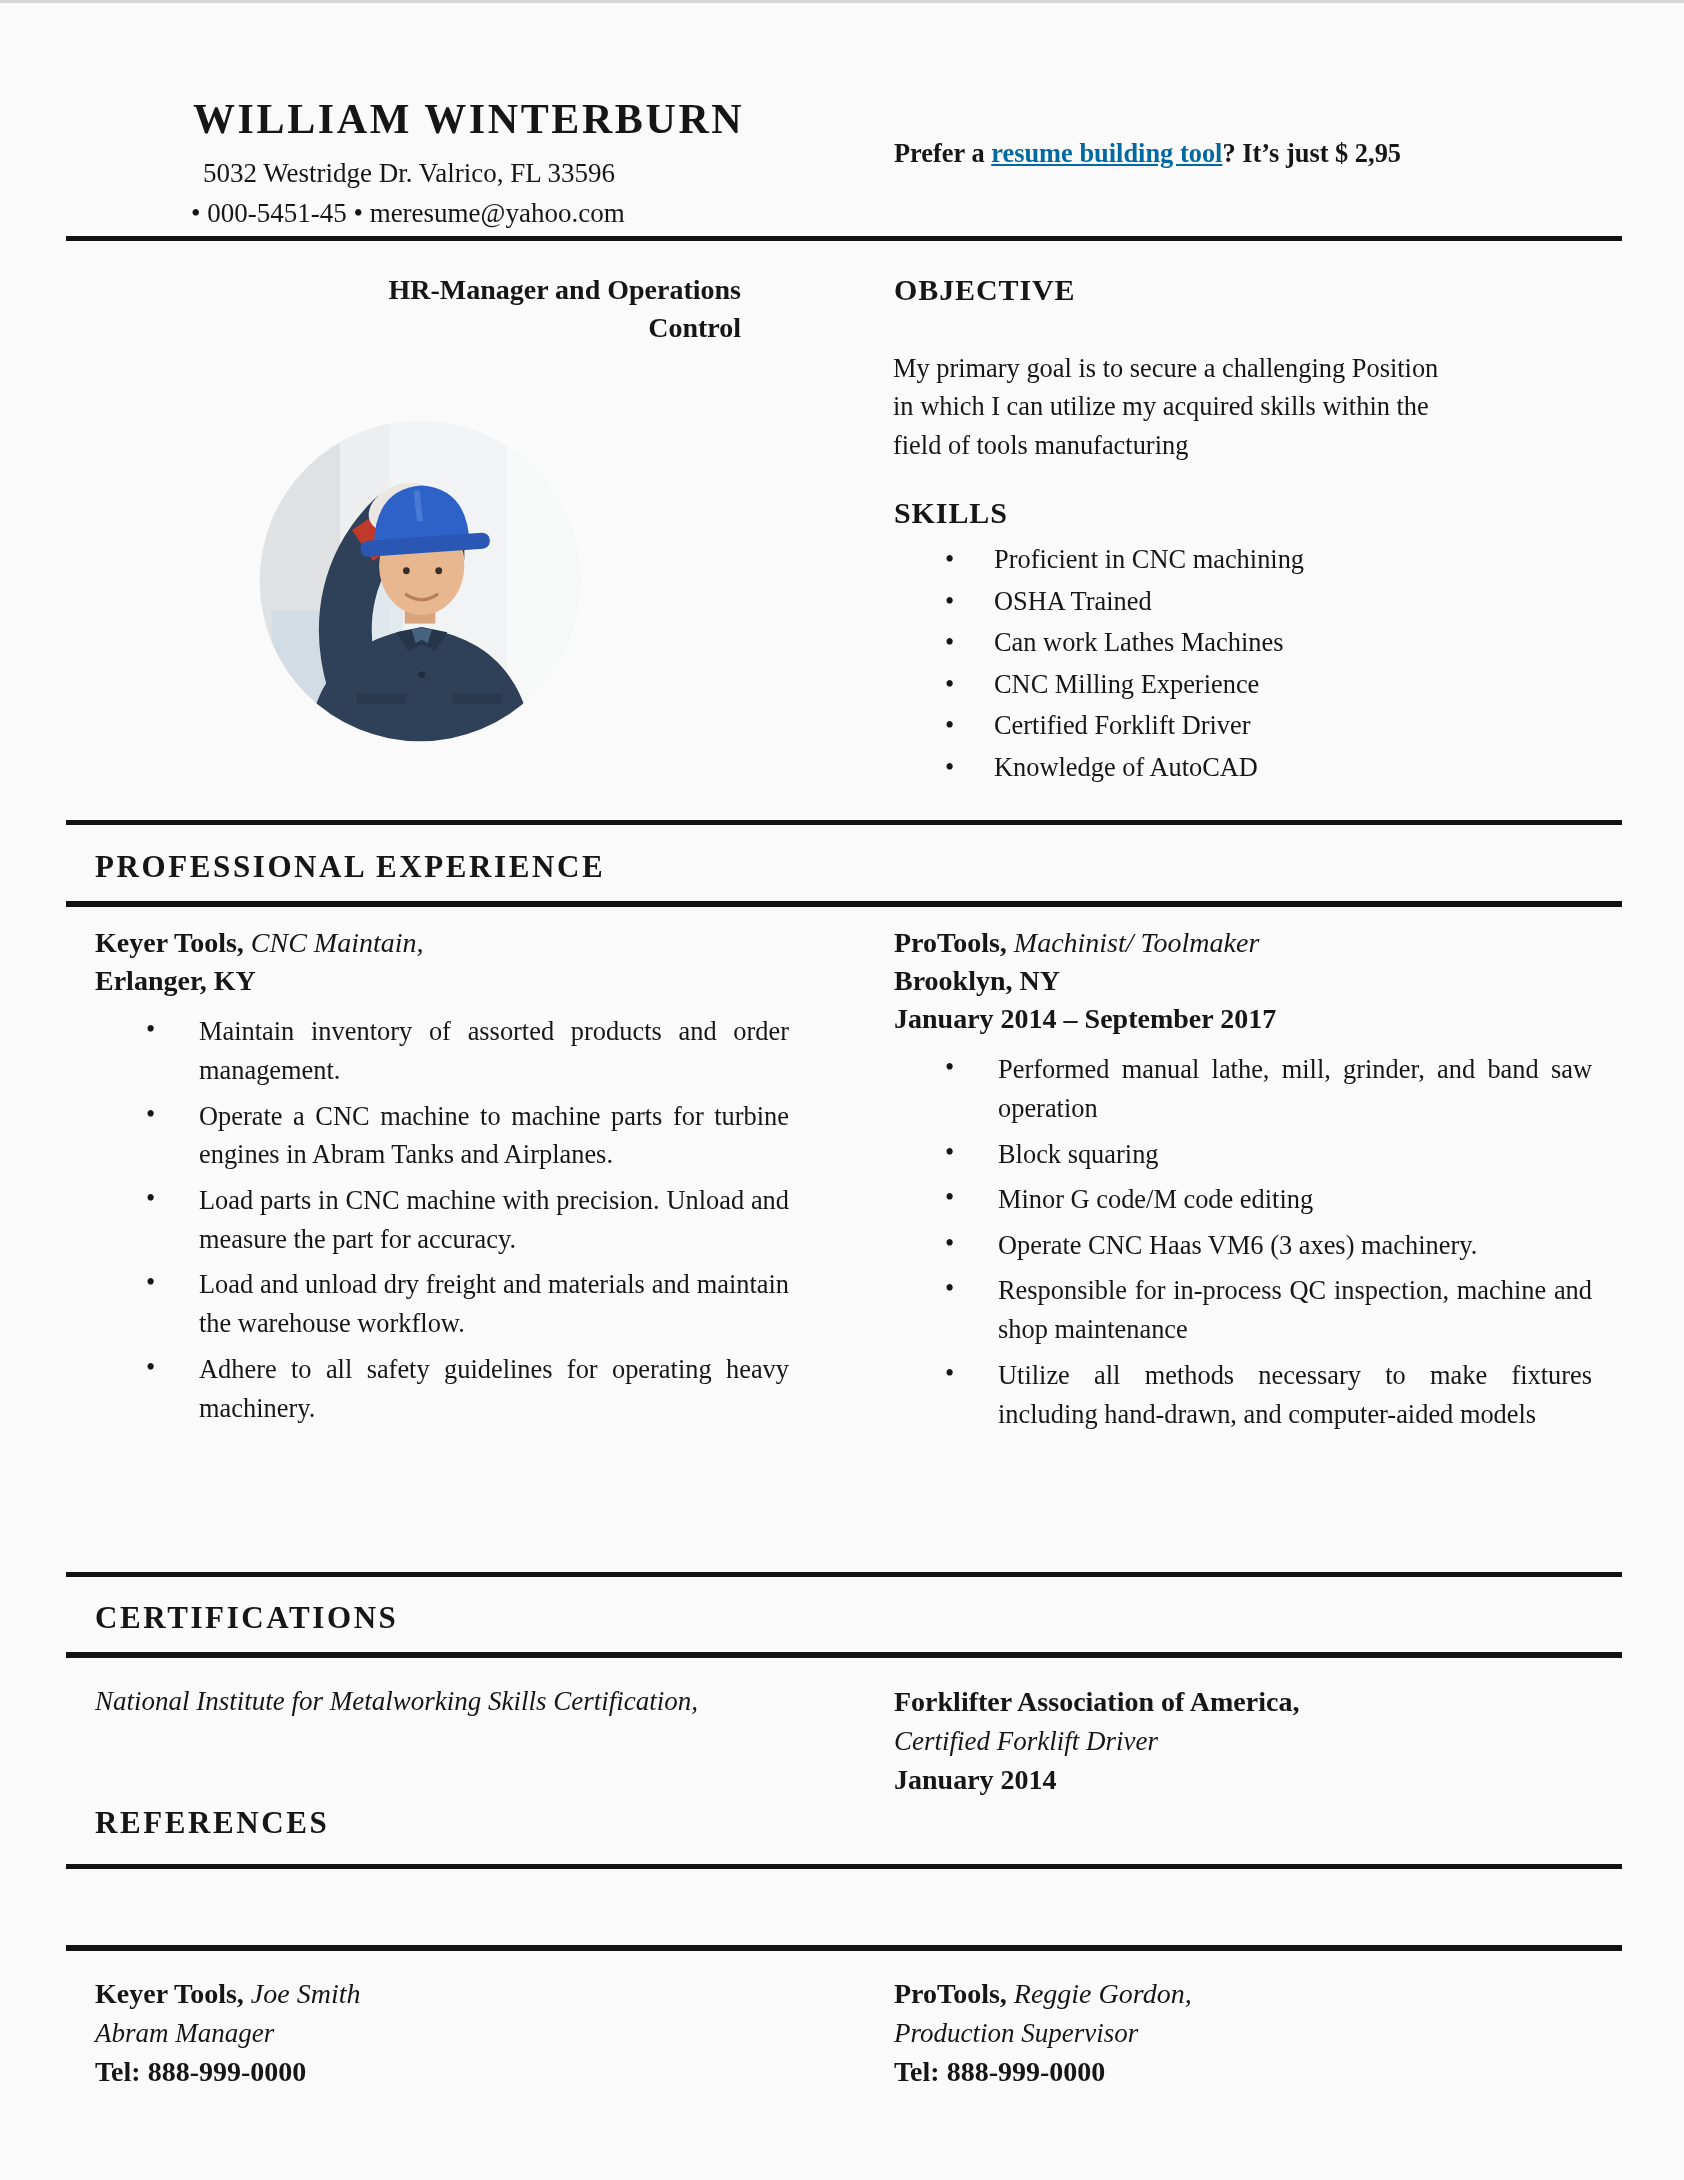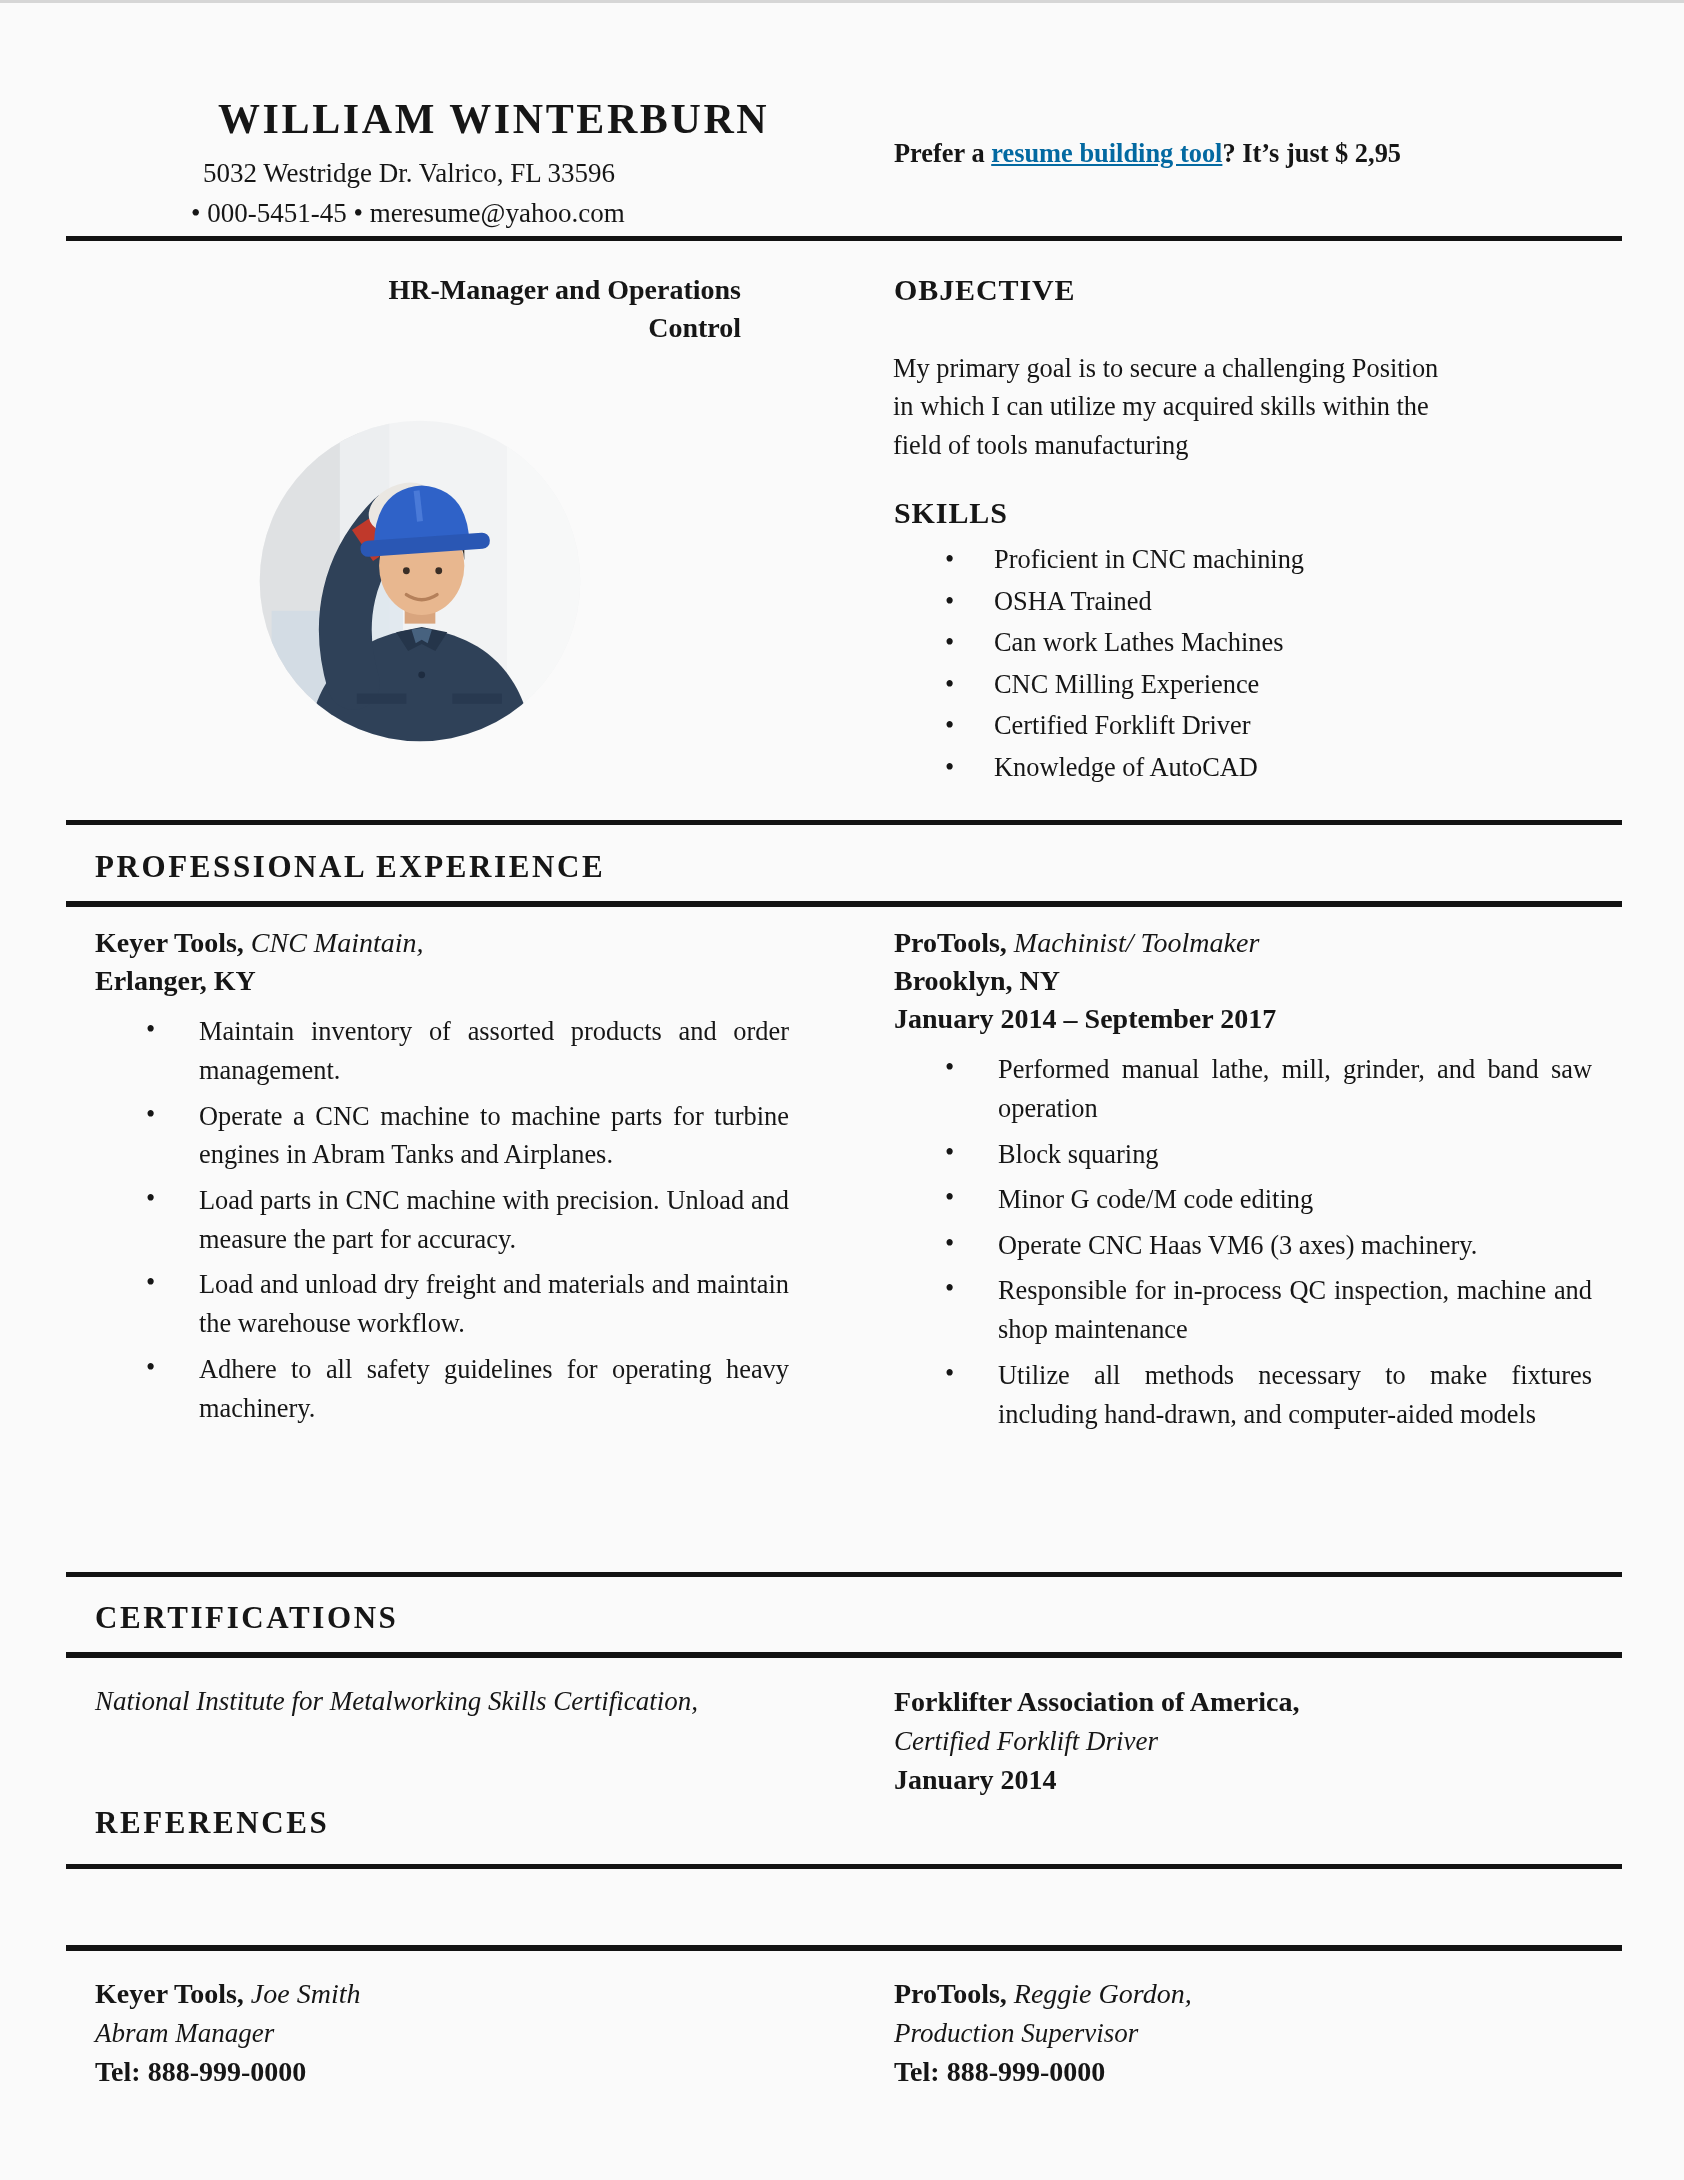--- a/index.html
+++ b/index.html
@@ -2,21 +2,21 @@
 <html style="font-size:13.6px"><head>
 <meta charset="utf-8">
 <style>
   html,body{margin:0;padding:0;background:#fafafa;}
   .page{position:relative;width:1685px;height:2181px;background:#fafafa;overflow:hidden;
         font-family:"Liberation Serif","DejaVu Serif",serif;color:#161616;}
   .abs{position:absolute;}
   .b{font-weight:700;}
   .it{font-style:italic;}
   .topline{position:absolute;top:0;left:0;width:1685px;height:3.4px;background:#d6d6d6;}
-  .name{left:193px;top:95px;font-size:42px;font-weight:700;letter-spacing:2.6px;margin-left:25px;}
+  .name{left:193px;top:95px;font-size:42px;font-weight:700;letter-spacing:2.6px;}
   .address{left:203px;top:158px;font-size:27px;}
   .contact{left:191px;top:198px;font-size:27px;}
   .promo{left:894px;top:138px;font-size:26.4px;font-weight:700;white-space:nowrap;}
   .promo a{color:#0369a1;text-decoration:underline;}
   .rule{position:absolute;left:66px;width:1556px;height:5.1px;background:#131313;}
   .sec-title{position:absolute;left:95px;font-size:31px;font-weight:700;letter-spacing:2.6px;}
   .role-title{left:145px;top:271px;width:596px;text-align:right;font-size:28px;font-weight:700;line-height:1.36;}
   .photo{left:258px;top:419px;width:324px;height:324px;}
   .obj-h{left:894px;top:273px;font-size:30px;font-weight:700;letter-spacing:0.9px;}
   .obj-p{left:893px;top:349px;width:559px;font-size:26.4px;line-height:1.45;}

